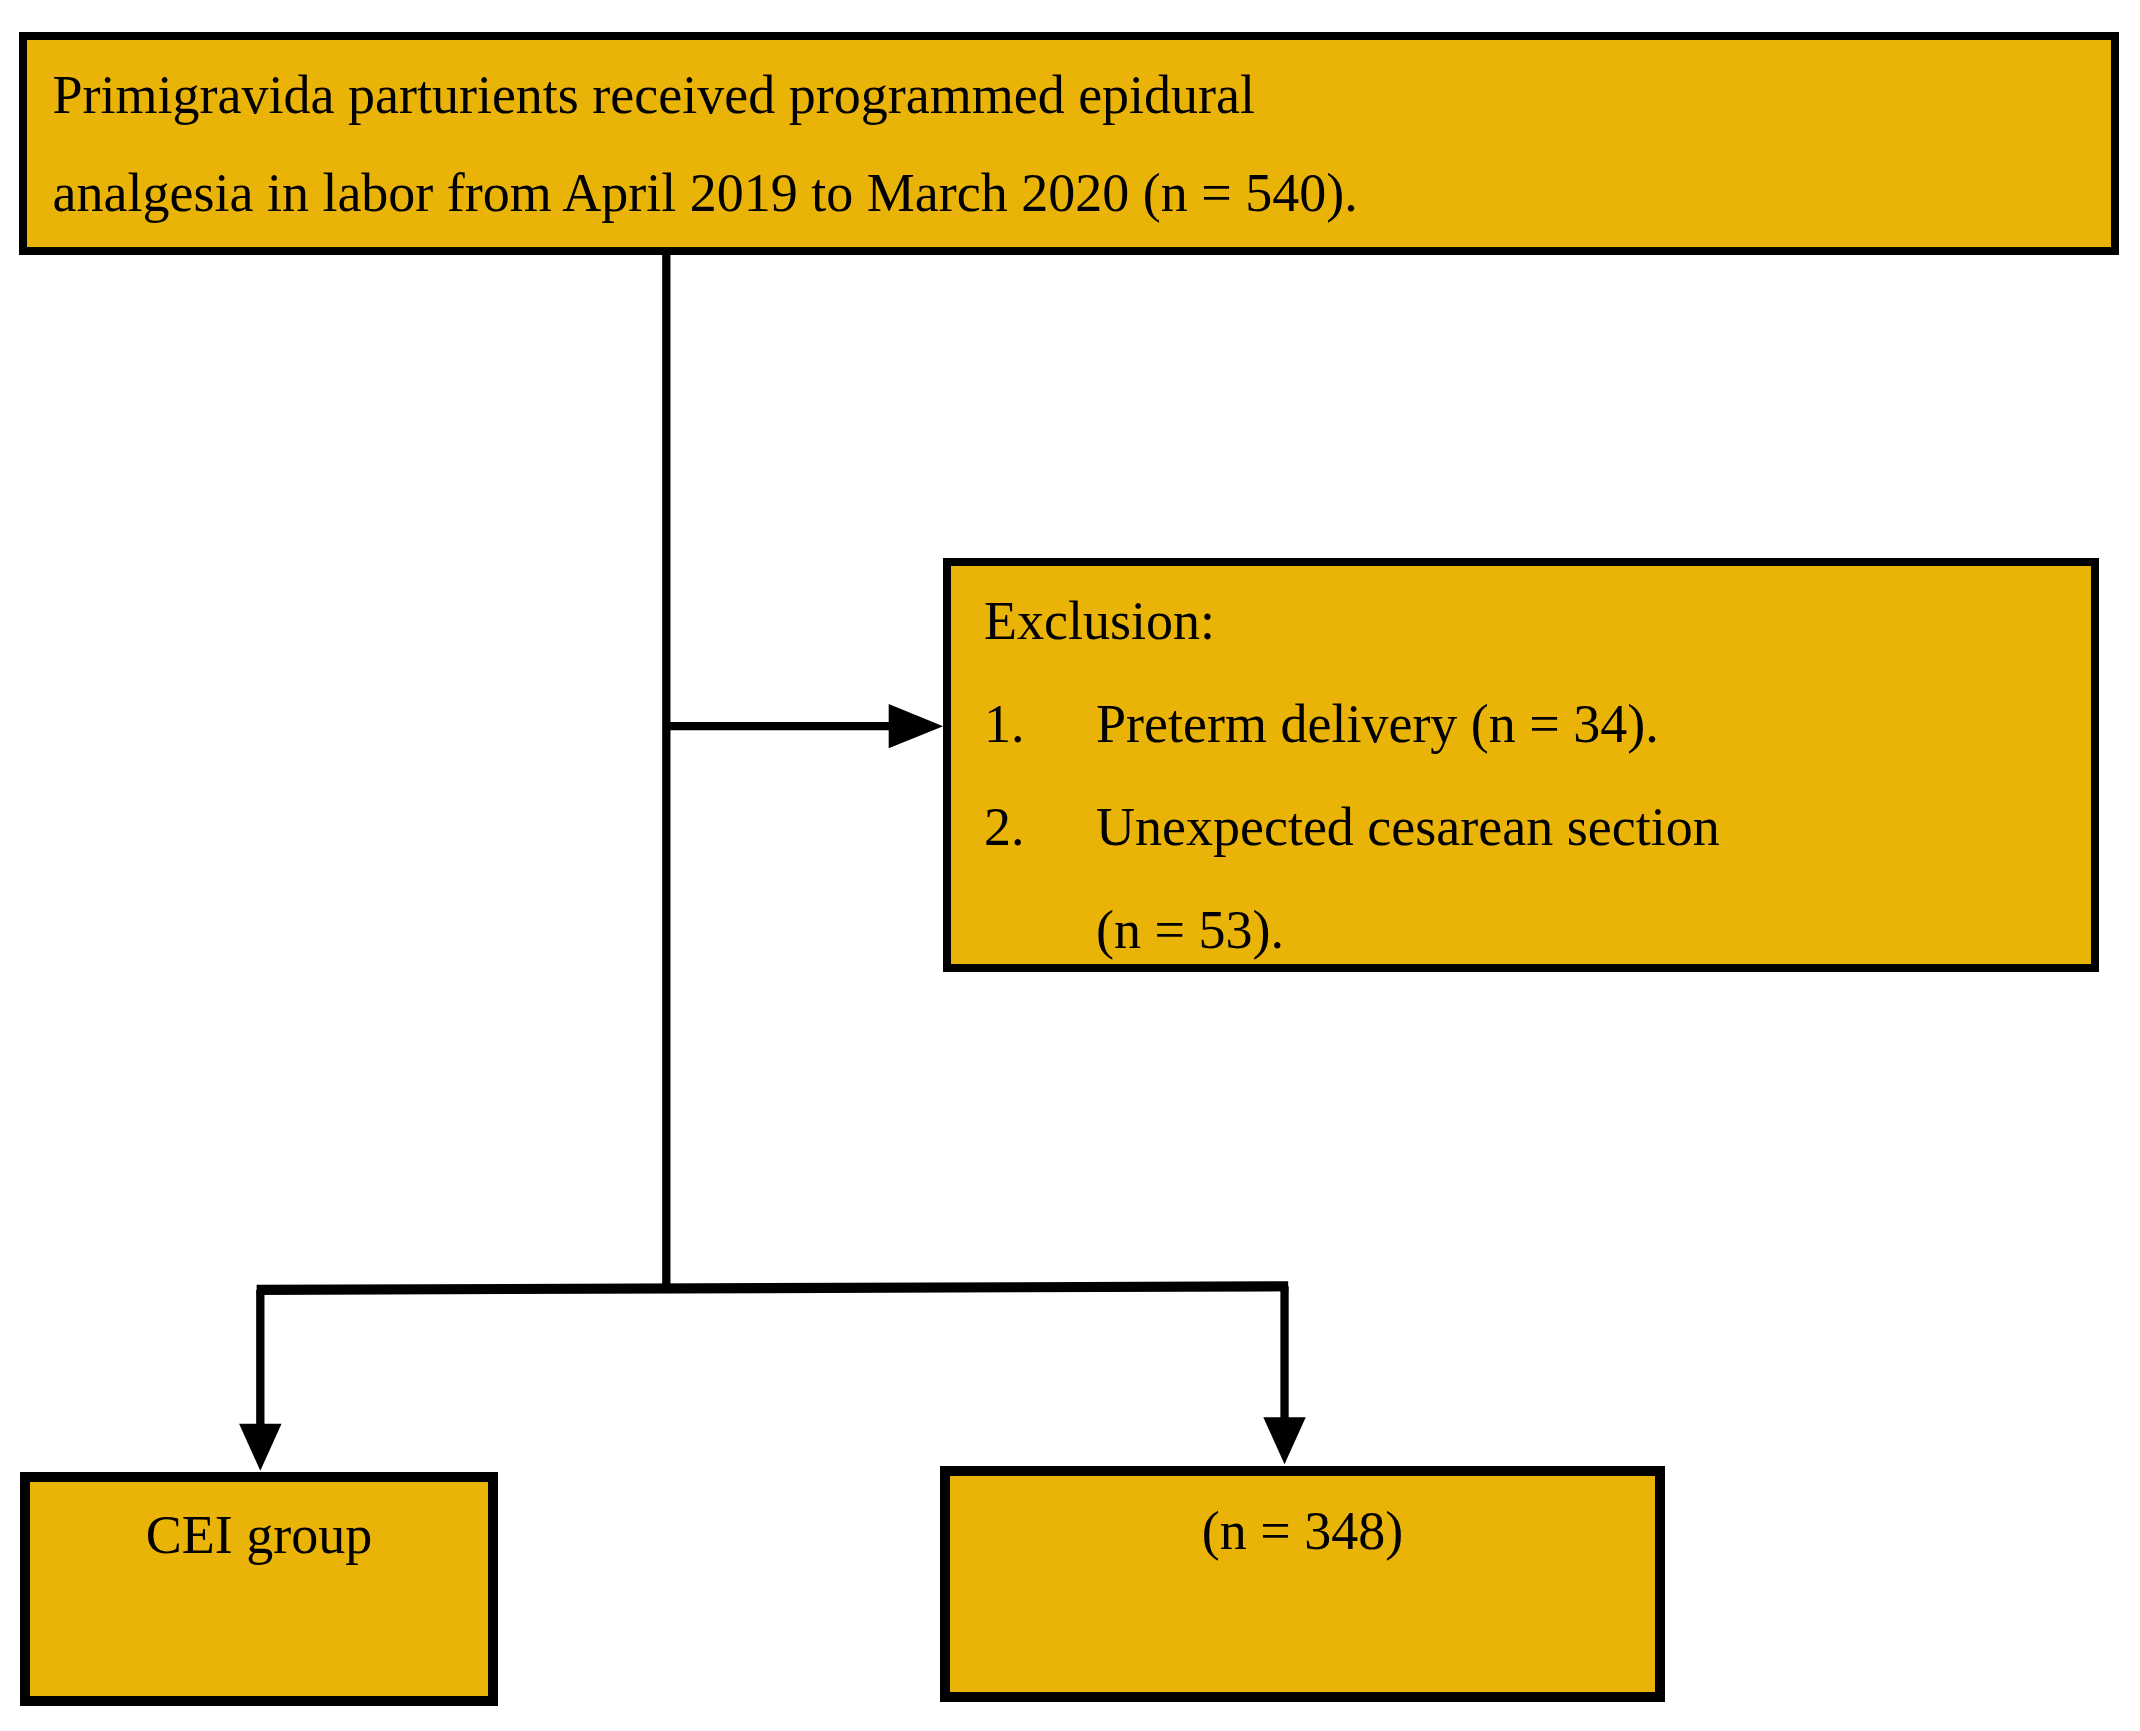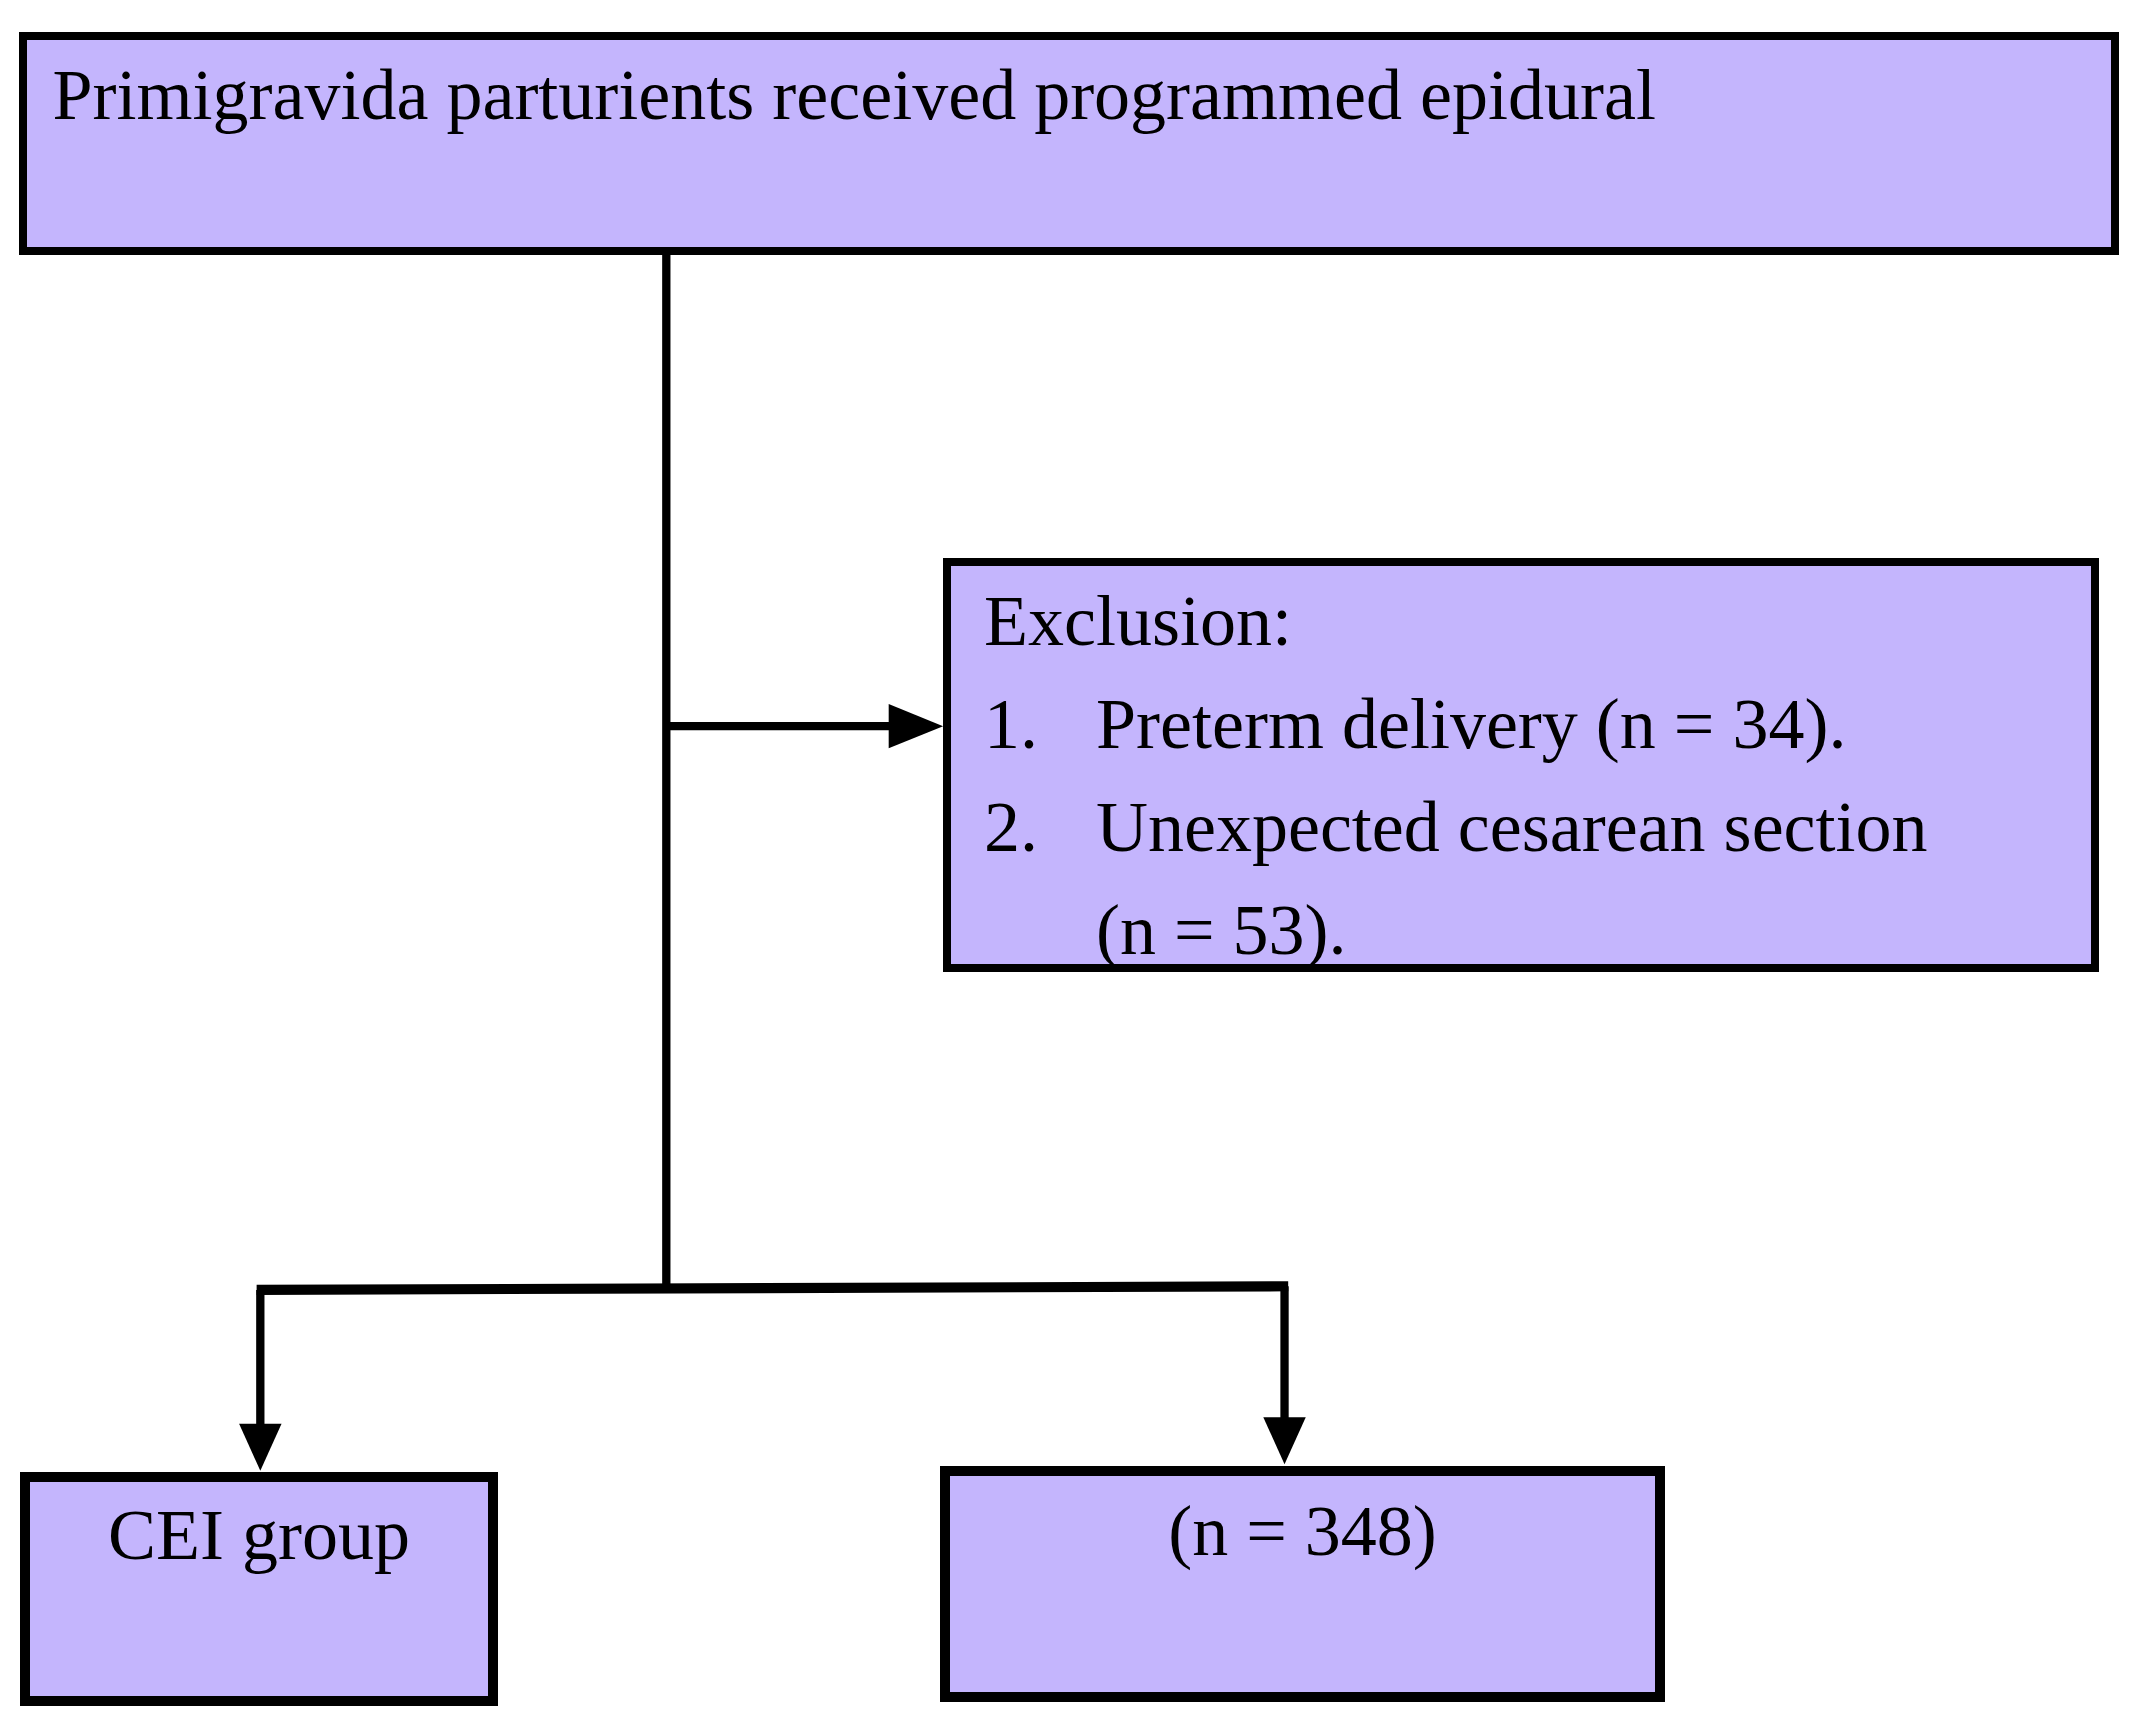--- a/index.html
+++ b/index.html
@@ -20,23 +20,23 @@
     position: absolute;
     left: 0;
     top: 0;
     width: 2140px;
     height: 1731px;
     pointer-events: none;
   }
   .box {
     position: absolute;
     box-sizing: border-box;
-    background: #c4b5fd;
+    background: #eab308;
     border: 8.3px solid #000000;
-    font-size: 72px;
+    font-size: 54px;
     line-height: 98px;
   }
   .top-box {
     left: 18.5px;
     top: 32px;
     width: 2100px;
     height: 223px;
     padding: 5.5px 26px 0 26px;
   }
   .top-box .box-line {
@@ -104,20 +104,21 @@
 
     <line x1="282" y1="1398" x2="282" y2="1548" stroke="#000000" stroke-width="9"></line>
     <polygon points="259,1543 305,1543 282,1594" fill="#000000"></polygon>
 
     <line x1="1392" y1="1394" x2="1392" y2="1540" stroke="#000000" stroke-width="9"></line>
     <polygon points="1369,1536 1415,1536 1392,1587" fill="#000000"></polygon>
   </svg>
 
   <div class="box top-box">
     <div class="box-line">Primigravida parturients received programmed epidural</div>
+    <div class="box-line">analgesia in labor from April 2019 to March 2020 (n = 540).</div>
   </div>
 
   <div class="box exclusion-box">
     <div class="exc-title">Exclusion:</div>
     <div class="exc-item">
       <span class="exc-num">1.</span>
       <span class="exc-lines">
         <div class="box-line">Preterm delivery (n = 34).</div>
       </span>
     </div>

